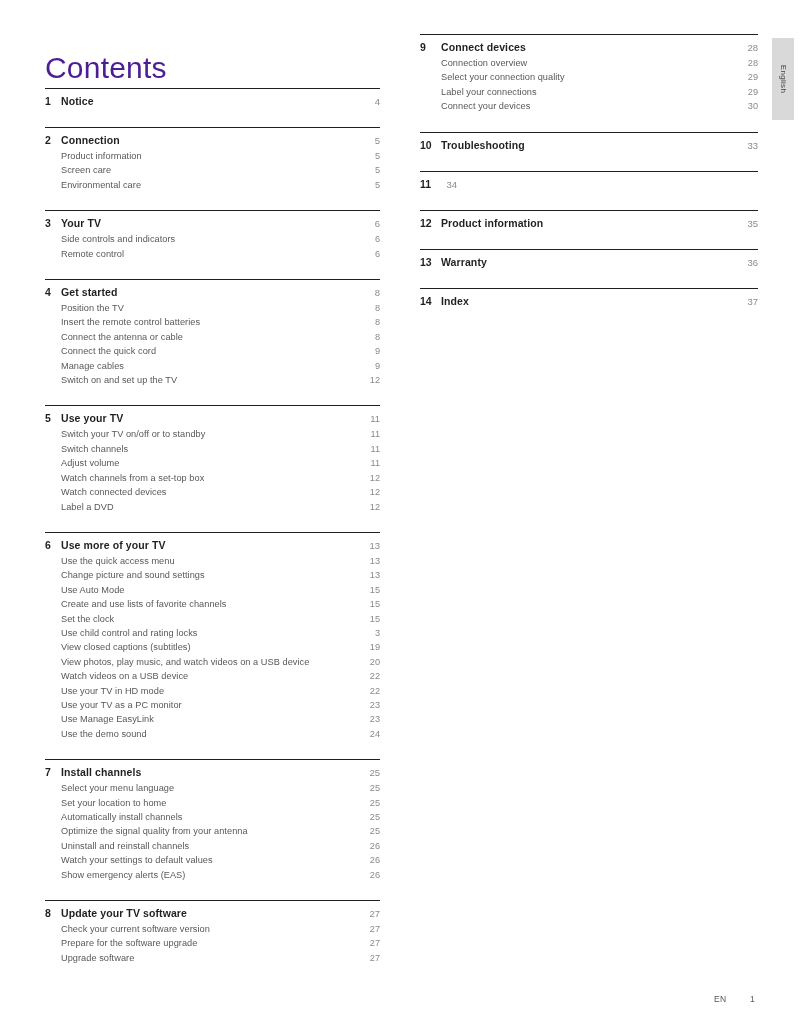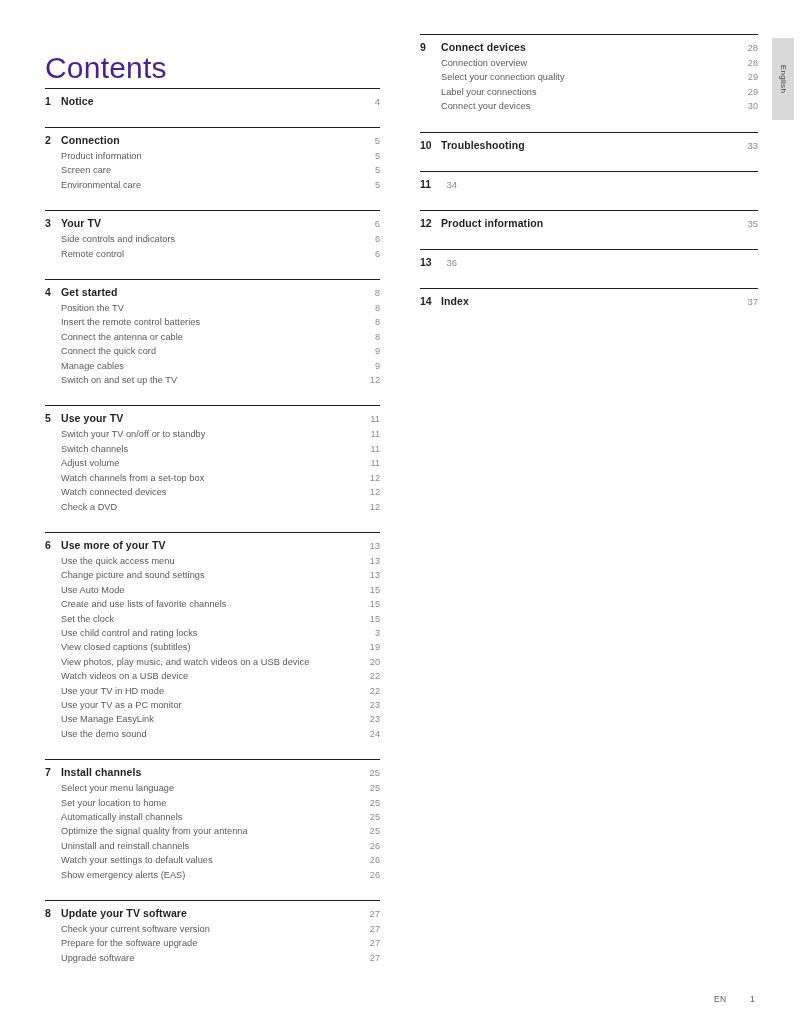--- a/index.html
+++ b/index.html
@@ -255,21 +255,21 @@
         </li>
         <li class="sub-item">
           <span class="sub-title">Watch channels from a set-top box</span>
           <span class="sub-page">12</span>
         </li>
         <li class="sub-item">
           <span class="sub-title">Watch connected devices</span>
           <span class="sub-page">12</span>
         </li>
         <li class="sub-item">
-          <span class="sub-title">Check a DVD</span>
+          <span class="sub-title">Label a DVD</span>
           <span class="sub-page">12</span>
         </li>
       </ul>
     </div>
     <div class="chapter">
       <div class="chapter-head">
         <span class="chapter-num">6</span>
         <span class="chapter-title">Use more of your TV</span>
         <span class="chapter-page">13</span>
       </div>
@@ -430,20 +430,21 @@
     <div class="chapter tight">
       <div class="chapter-head">
         <span class="chapter-num">12</span>
         <span class="chapter-title">Product information</span>
         <span class="chapter-page">35</span>
       </div>
     </div>
     <div class="chapter tight">
       <div class="chapter-head">
         <span class="chapter-num">13</span>
+        <span class="chapter-title">Warranty</span>
         <span class="chapter-page">36</span>
       </div>
     </div>
     <div class="chapter tight">
       <div class="chapter-head">
         <span class="chapter-num">14</span>
         <span class="chapter-title">Index</span>
         <span class="chapter-page">37</span>
       </div>
     </div>

